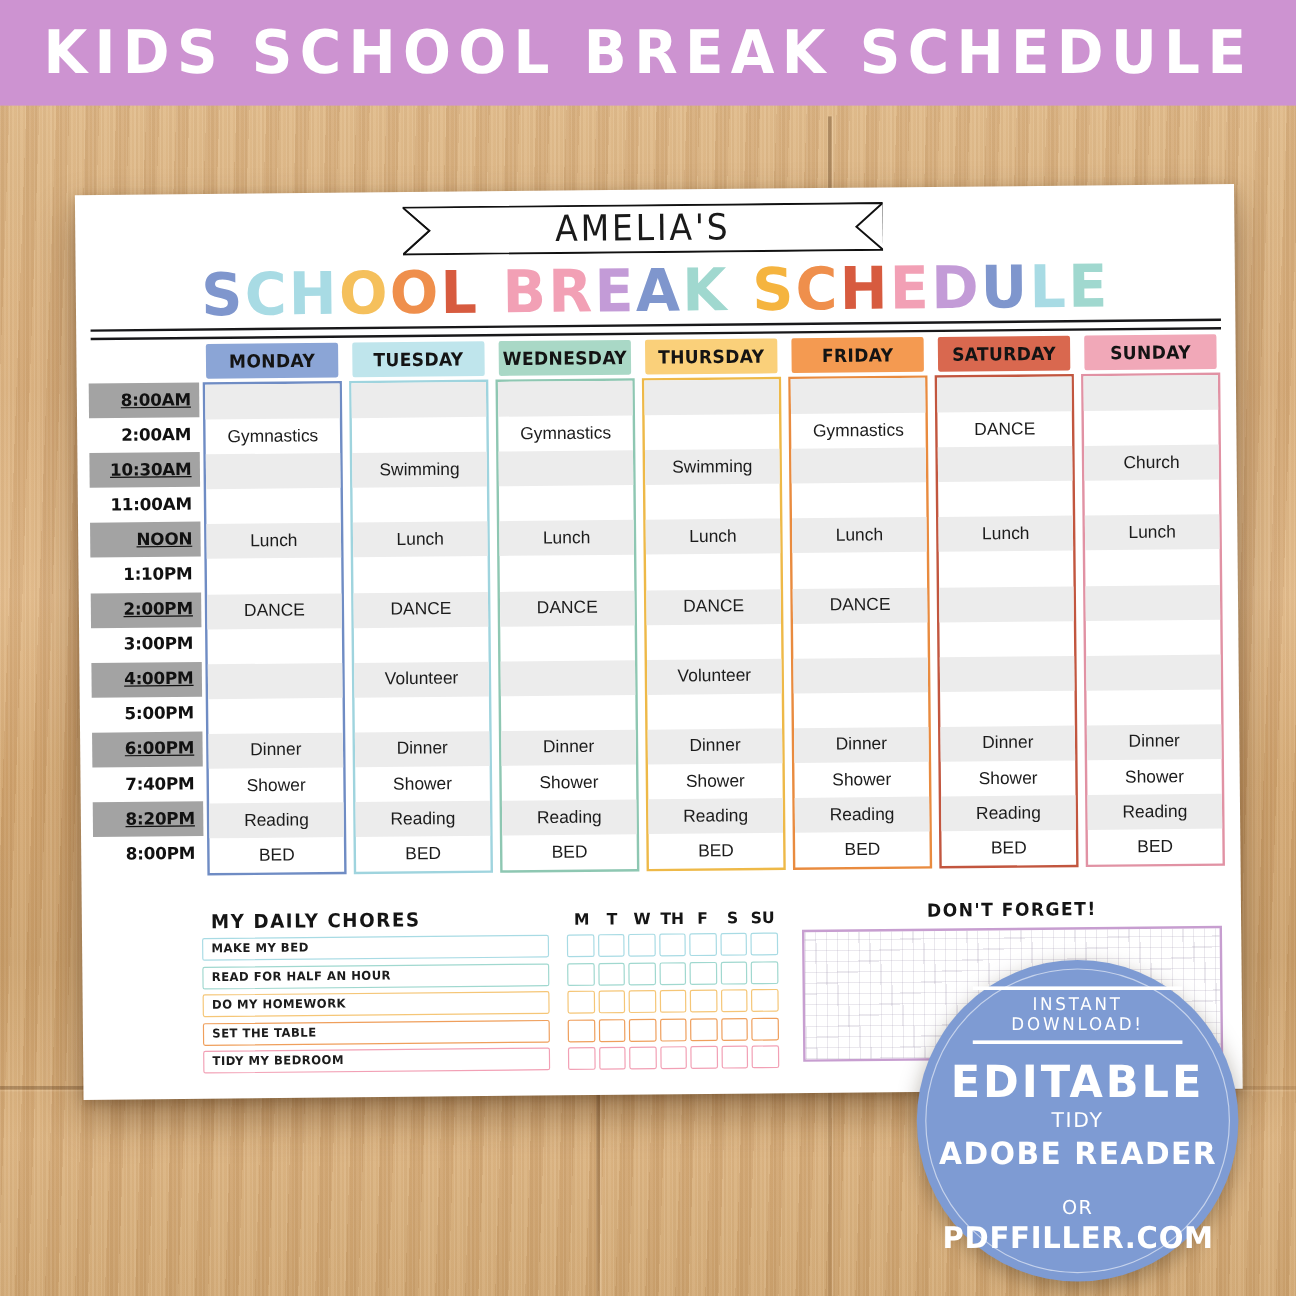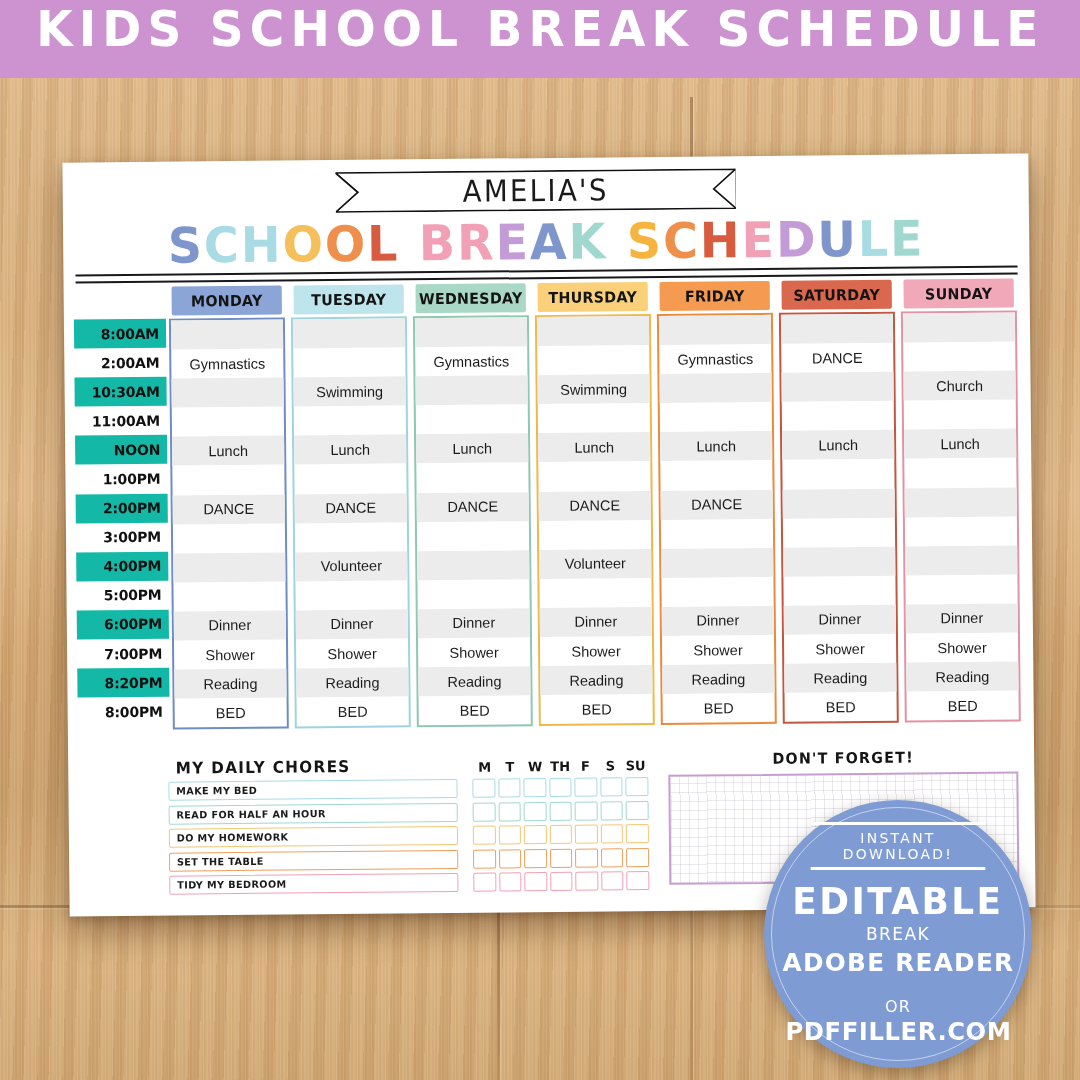--- a/index.html
+++ b/index.html
@@ -31,22 +31,22 @@
     box-shadow:1px 0 2px rgba(255,235,205,.35);
   }
   .plank-seam.h{
     width:1080px;height:3px;left:0;
     background:linear-gradient(90deg,rgba(90,58,28,.34),rgba(120,80,40,.2));
     box-shadow:0 1px 2px rgba(255,235,205,.32);
   }
 
   
   .top-banner{
-    position:absolute;left:0;top:0;width:1080px;height:78px;
-    background:#cd93d1;display:flex;align-items:flex-start;justify-content:center;
+    position:absolute;left:0;top:0;width:1080px;height:88px;
+    background:#cd93d1;display:flex;align-items:center;justify-content:center;
     z-index:40;
   }
   .top-banner .t{
     color:#ffffff;font-family:"DejaVu Sans", sans-serif;
     font-weight:700;font-size:50px;letter-spacing:6.5px;
     transform:scaleX(0.94);white-space:nowrap;
   }
 
   
   .sheet{
@@ -103,21 +103,21 @@
   .body-row{display:flex;position:relative;}
   .timecol{
     width:92px;flex:0 0 92px;display:flex;flex-direction:column;
   }
   .tcell{
     height:29.1px;display:flex;align-items:center;justify-content:flex-end;
     padding-right:7px;box-sizing:border-box;
     font-family:"DejaVu Sans", sans-serif;font-weight:700;
     font-size:14px;color:#111;letter-spacing:-0.2px;
   }
-  .tcell.stripe{background:#14b8a6;}
+  .tcell.stripe{background:#a3a3a3;text-decoration:underline;}
   .daycol{
     flex:1 1 0;margin:0 3px;box-sizing:border-box;
     border:2px solid #999;display:flex;flex-direction:column;
     background:#fff;
   }
   .dcell{
     height:29.1px;display:flex;align-items:center;justify-content:center;
     font-family:"Liberation Sans", sans-serif;
     font-size:14.5px;color:#1c1c1c;box-sizing:border-box;
     overflow:hidden;white-space:nowrap;
@@ -236,27 +236,27 @@
             <div class="hdr" style="background: rgb(217, 104, 79);">SATURDAY</div>
             <div class="hdr" style="background: rgb(241, 168, 184);">SUNDAY</div>
           </div>
         <div class="body-row" id="body-row">
           <div class="timecol" id="timecol">
               <div class="tcell stripe">8:00AM</div>
               <div class="tcell">2:00AM</div>
               <div class="tcell stripe">10:30AM</div>
               <div class="tcell">11:00AM</div>
               <div class="tcell stripe">NOON</div>
-              <div class="tcell">1:00PM</div>
+              <div class="tcell">1:10PM</div>
               <div class="tcell stripe">2:00PM</div>
               <div class="tcell">3:00PM</div>
               <div class="tcell stripe">4:00PM</div>
               <div class="tcell">5:00PM</div>
               <div class="tcell stripe">6:00PM</div>
-              <div class="tcell">7:00PM</div>
+              <div class="tcell">7:40PM</div>
               <div class="tcell stripe">8:20PM</div>
               <div class="tcell">8:00PM</div>
             </div>
         <div class="daycol" style="border-color: rgb(111, 140, 196);">
               <div class="dcell stripe"></div>
               <div class="dcell">Gymnastics</div>
               <div class="dcell stripe"></div>
               <div class="dcell"></div>
               <div class="dcell stripe">Lunch</div>
               <div class="dcell"></div>
@@ -449,19 +449,19 @@
         <div class="forget-title">DON'T FORGET!</div>
         <div class="forget-box"></div>
       </div>
 
     </div>
   </div>
 
   <div class="badge">
     <div class="b-instant">INSTANT DOWNLOAD!</div>
     <div class="b-editable">EDITABLE</div>
-    <div class="b-with">BREAK</div>
+    <div class="b-with">TIDY</div>
     <div class="b-adobe">ADOBE READER</div>
     <div class="b-or">OR</div>
     <div class="b-pdf">PDFFILLER.COM</div>
   </div>
 
 </div>
 
 </body></html>

